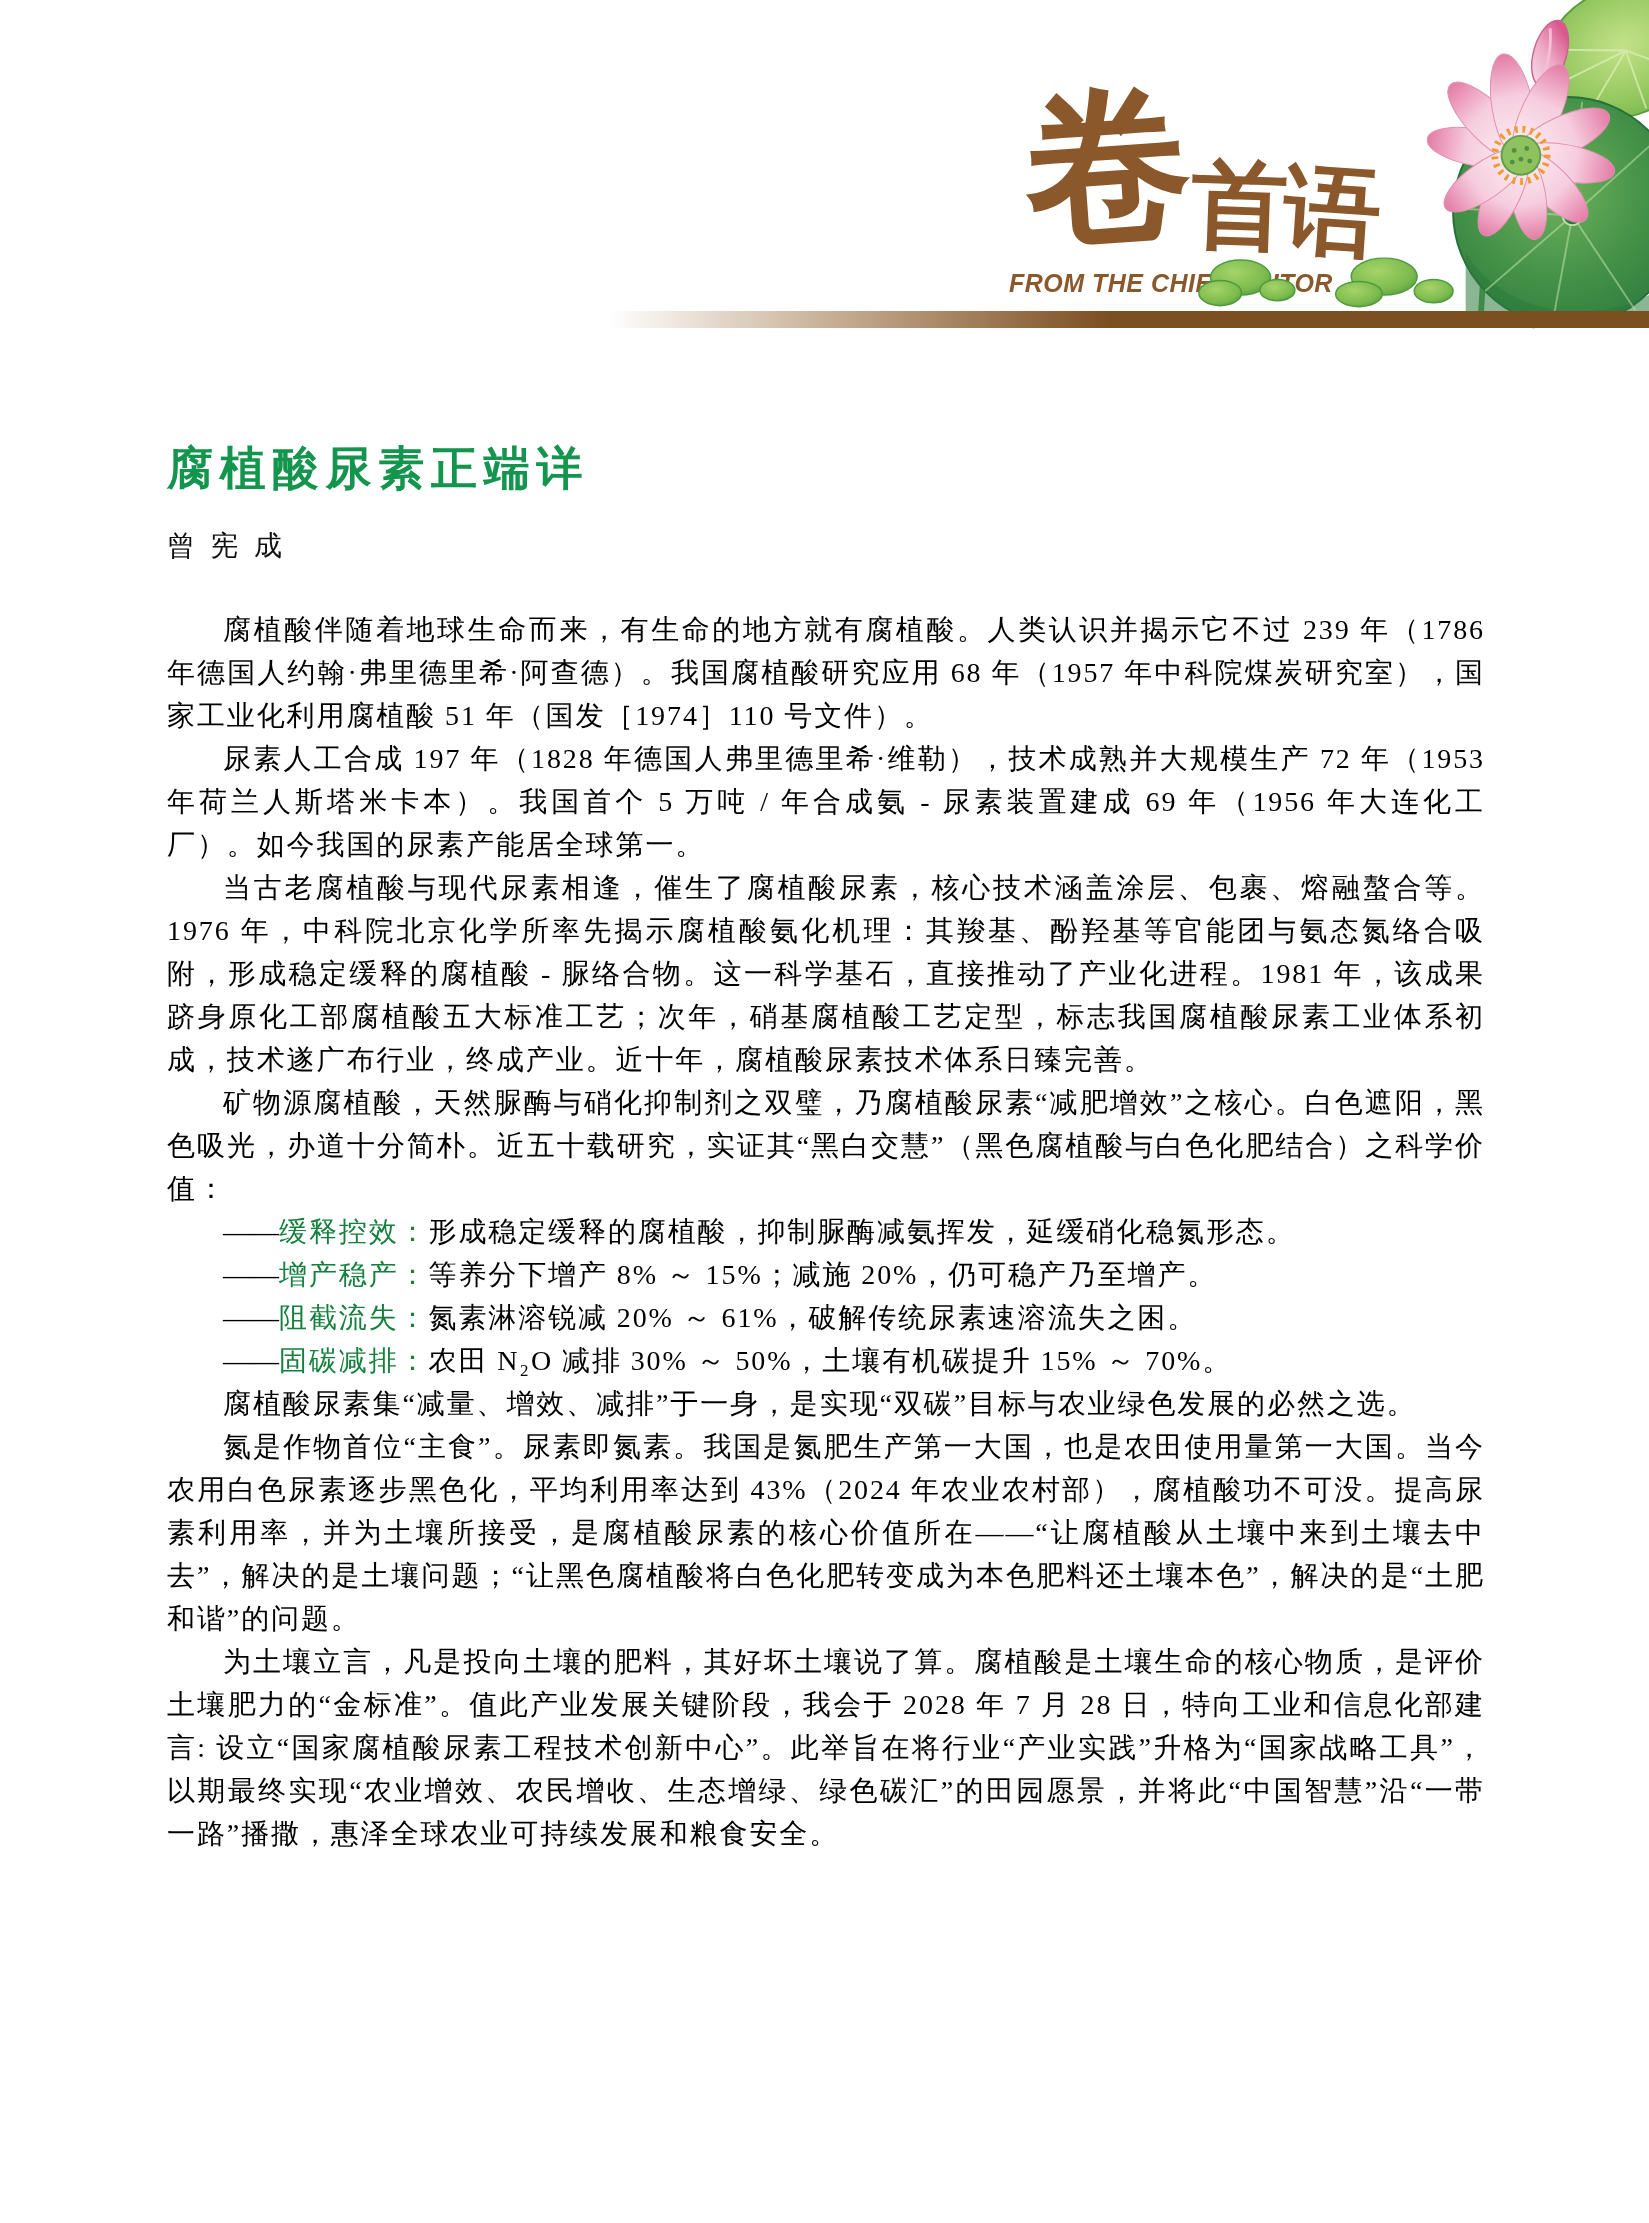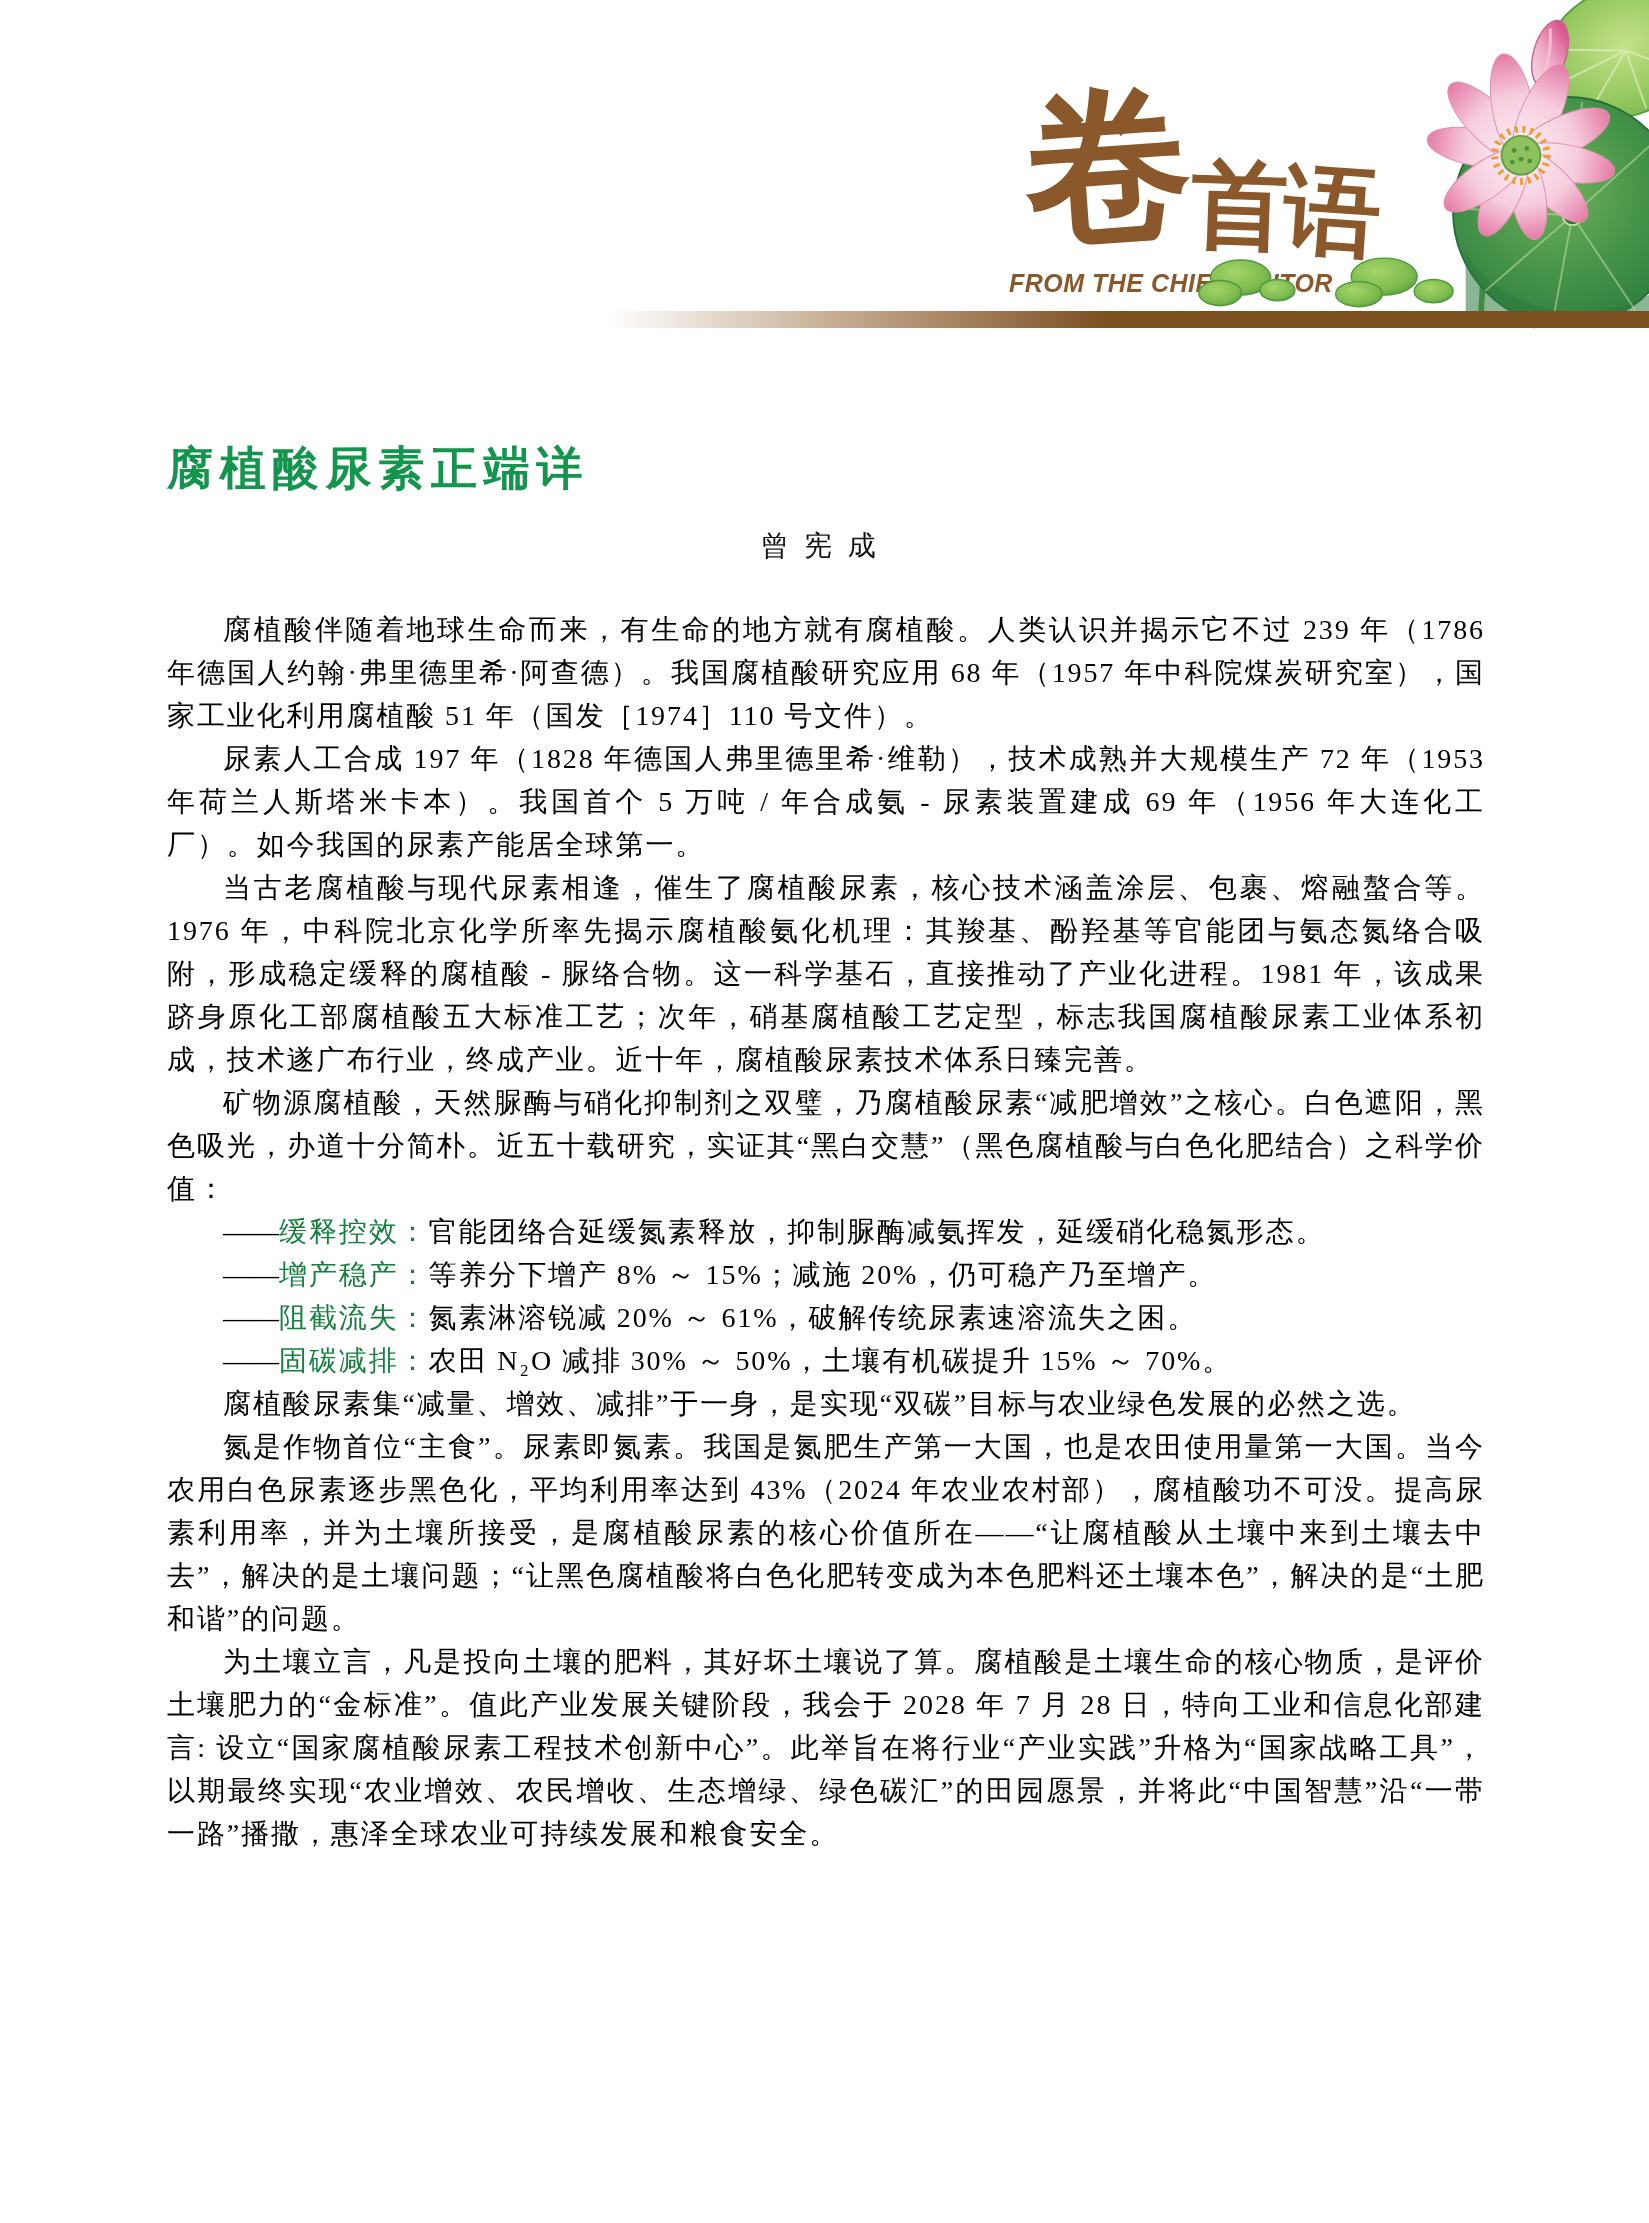--- a/index.html
+++ b/index.html
@@ -29,21 +29,21 @@
   .lotus-svg{position:absolute;left:1194px;top:0;width:456px;height:330px;}
   
   .article{position:absolute;left:167px;top:444px;width:1318px;}
   .article-title{
     margin:0;
     font-family:"Liberation Sans","DejaVu Sans",sans-serif;
     font-size:46px;font-weight:700;letter-spacing:6.8px;
     color:#14954d;line-height:49px;
   }
   .article-author{
-    margin-top:35px;text-align:center;
+    margin-top:35px;text-align:left;
     font-size:28px;letter-spacing:15.5px;color:#111;line-height:35px;
   }
   .article-body{margin-top:45px;font-size:28px;line-height:43px;color:#000;
     text-align:justify;letter-spacing:1.9px;}
   .para{margin:0;text-indent:2em;}
   .bullet-label{color:#15803d;}
   .dash{letter-spacing:0;}
 </style>
 </head>
 <body>
@@ -167,21 +167,21 @@
   <div class="article">
     <h1 class="article-title">腐植酸尿素正端详</h1>
     <div class="article-author">曾宪成</div>
 
     <div class="article-body">
       <p class="para">腐植酸伴随着地球生命而来，有生命的地方就有腐植酸。人类认识并揭示它不过 239 年（1786 年德国人约翰·弗里德里希·阿查德）。我国腐植酸研究应用 68 年（1957 年中科院煤炭研究室），国家工业化利用腐植酸 51 年（国发［1974］110 号文件）。</p>
       <p class="para">尿素人工合成 197 年（1828 年德国人弗里德里希·维勒），技术成熟并大规模生产 72 年（1953 年荷兰人斯塔米卡本）。我国首个 5 万吨 / 年合成氨 - 尿素装置建成 69 年（1956 年大连化工厂）。如今我国的尿素产能居全球第一。</p>
       <p class="para">当古老腐植酸与现代尿素相逢，催生了腐植酸尿素，核心技术涵盖涂层、包裹、熔融螯合等。1976 年，中科院北京化学所率先揭示腐植酸氨化机理：其羧基、酚羟基等官能团与氨态氮络合吸附，形成稳定缓释的腐植酸 - 脲络合物。这一科学基石，直接推动了产业化进程。1981 年，该成果跻身原化工部腐植酸五大标准工艺；次年，硝基腐植酸工艺定型，标志我国腐植酸尿素工业体系初成，技术遂广布行业，终成产业。近十年，腐植酸尿素技术体系日臻完善。</p>
       <p class="para">矿物源腐植酸，天然脲酶与硝化抑制剂之双璧，乃腐植酸尿素“减肥增效”之核心。白色遮阳，黑色吸光，办道十分简朴。近五十载研究，实证其“黑白交慧”（黑色腐植酸与白色化肥结合）之科学价值：</p>
 
-      <p class="para bullet"><span class="dash">——</span><span class="bullet-label">缓释控效：</span><span class="bullet-text">官能团络合延缓氮素释放，抑制脲酶减氨挥发，延缓硝化稳氮形态。</span></p>
+      <p class="para bullet"><span class="dash">——</span><span class="bullet-label">缓释控效：</span><span class="bullet-text">形成稳定缓释的腐植酸，抑制脲酶减氨挥发，延缓硝化稳氮形态。</span></p>
       <p class="para bullet"><span class="dash">——</span><span class="bullet-label">增产稳产：</span><span class="bullet-text">等养分下增产 8% ～ 15%；减施 20%，仍可稳产乃至增产。</span></p>
       <p class="para bullet"><span class="dash">——</span><span class="bullet-label">阻截流失：</span><span class="bullet-text">氮素淋溶锐减 20% ～ 61%，破解传统尿素速溶流失之困。</span></p>
       <p class="para bullet"><span class="dash">——</span><span class="bullet-label">固碳减排：</span><span class="bullet-text">农田 N₂O 减排 30% ～ 50%，土壤有机碳提升 15% ～ 70%。</span></p>
 
       <p class="para">腐植酸尿素集“减量、增效、减排”于一身，是实现“双碳”目标与农业绿色发展的必然之选。</p>
       <p class="para">氮是作物首位“主食”。尿素即氮素。我国是氮肥生产第一大国，也是农田使用量第一大国。当今农用白色尿素逐步黑色化，平均利用率达到 43%（2024 年农业农村部），腐植酸功不可没。提高尿素利用率，并为土壤所接受，是腐植酸尿素的核心价值所在——“让腐植酸从土壤中来到土壤去中去”，解决的是土壤问题；“让黑色腐植酸将白色化肥转变成为本色肥料还土壤本色”，解决的是“土肥和谐”的问题。</p>
       <p class="para">为土壤立言，凡是投向土壤的肥料，其好坏土壤说了算。腐植酸是土壤生命的核心物质，是评价土壤肥力的“金标准”。值此产业发展关键阶段，我会于 2028 年 7 月 28 日，特向工业和信息化部建言: 设立“国家腐植酸尿素工程技术创新中心”。此举旨在将行业“产业实践”升格为“国家战略工具”，以期最终实现“农业增效、农民增收、生态增绿、绿色碳汇”的田园愿景，并将此“中国智慧”沿“一带一路”播撒，惠泽全球农业可持续发展和粮食安全。</p>
     </div>
   </div>
 

